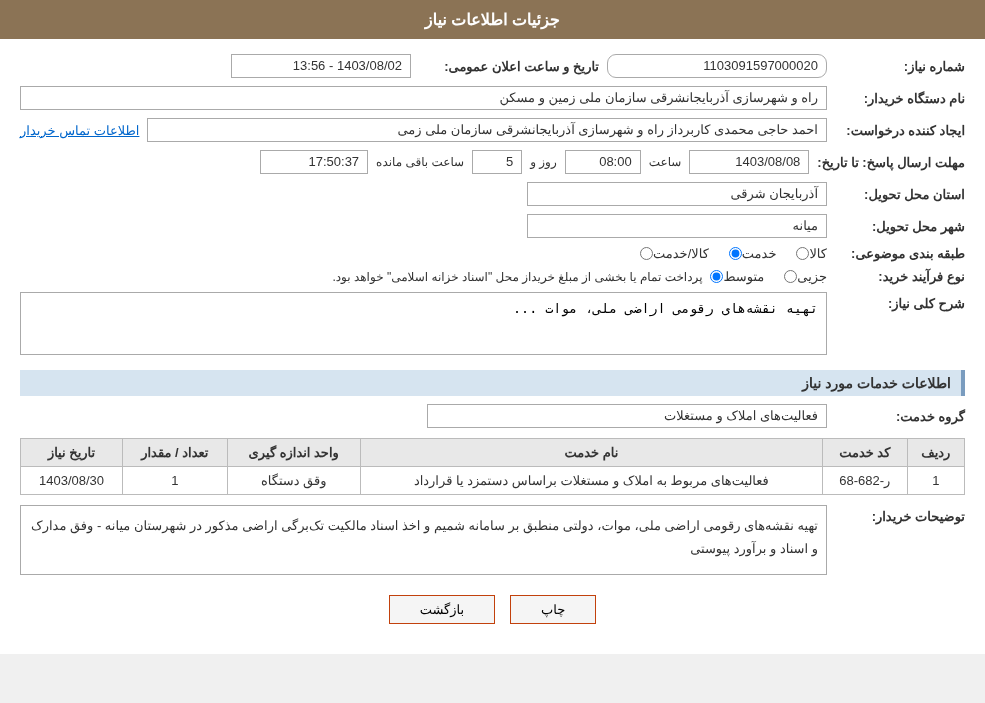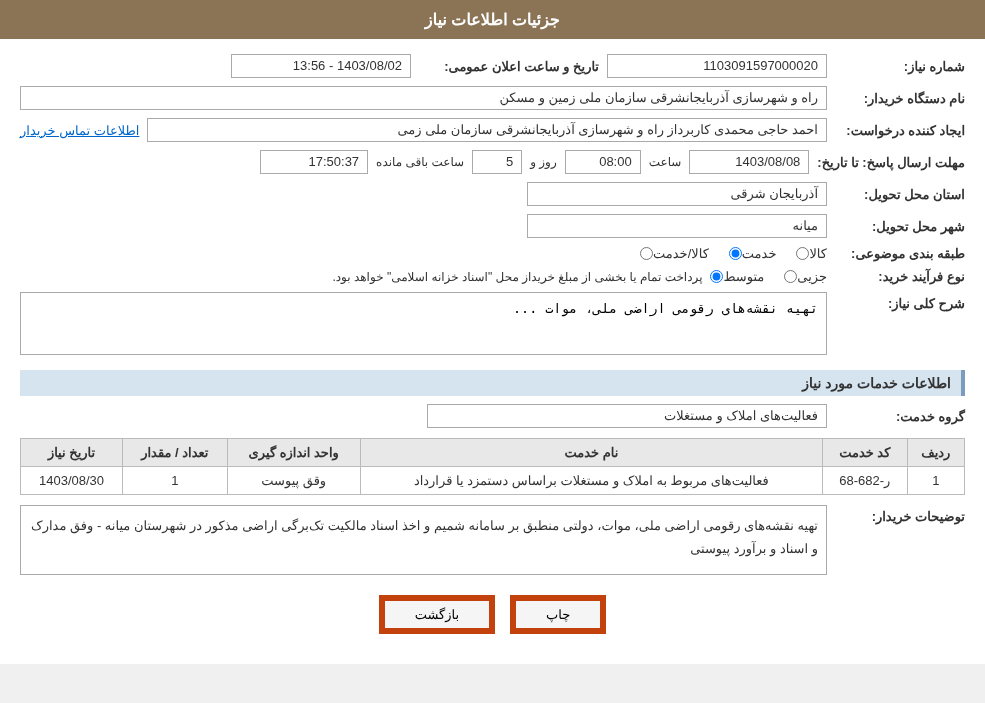--- a/index.html
+++ b/index.html
@@ -120,21 +120,21 @@
       line-height: 1.8;
     }
     .buttons-row {
       display: flex;
       justify-content: center;
       gap: 15px;
       margin: 20px 0 15px 0;
     }
     .btn {
       padding: 6px 30px;
-      border: 6px solid #c2410c;
+      border: 1px solid #c2410c;
       background: #f5f5f5;
       cursor: pointer;
       font-size: 13px;
       font-family: Tahoma, Arial, sans-serif;
     }
     .small-label {
       white-space: nowrap;
       font-size: 12px;
     }
     .textarea-wrapper {
@@ -157,21 +157,21 @@
 <div class="container">
 
   <div class="header">
     <span>جزئیات اطلاعات نیاز</span>
   </div>
 
   <div class="content">
 
     <div class="field-row">
       <span class="field-label">شماره نیاز:</span>
-      <div class="field-value" style="max-width:220px;">1103091597000020</div>
+      <div class="field-value" style="max-width:220px;border-radius:9px;">1103091597000020</div>
       <span class="field-label" style="min-width:180px;">تاریخ و ساعت اعلان عمومی:</span>
       <div class="field-value" style="max-width:180px;">1403/08/02 - 13:56</div>
     </div>
 
     <div class="field-row">
       <span class="field-label">نام دستگاه خریدار:</span>
       <div class="field-value">راه و شهرسازی آذربایجانشرقی   سازمان ملی زمین و مسکن</div>
     </div>
 
     <div class="field-row">
@@ -258,21 +258,21 @@
             <th>واحد اندازه گیری</th>
             <th>تعداد / مقدار</th>
             <th>تاریخ نیاز</th>
           </tr>
         </thead>
         <tbody id="services-tbody">
         <tr>
         <td>1</td>
         <td>ر-682-68</td>
         <td>فعالیت‌های مربوط به املاک و مستغلات براساس دستمزد یا قرارداد</td>
-        <td>وقق پیوست</td>
+        <td>وقق دستگاه</td>
         <td>1</td>
         <td>1403/08/30</td>
       </tr>
           </tbody>
       </table>
     </div>
 
     <div class="field-row" style="align-items:flex-start; margin-top:10px;">
       <span class="field-label" style="padding-top:4px;">توضیحات خریدار:</span>
       <div class="buyer-desc">تهیه نقشه‌های رقومی اراضی ملی، موات، دولتی منطبق بر سامانه شمیم و اخذ اسناد مالکیت تک‌برگی اراضی مذکور در شهرستان میانه - وفق مدارک و اسناد و برآورد پیوستی</div>

